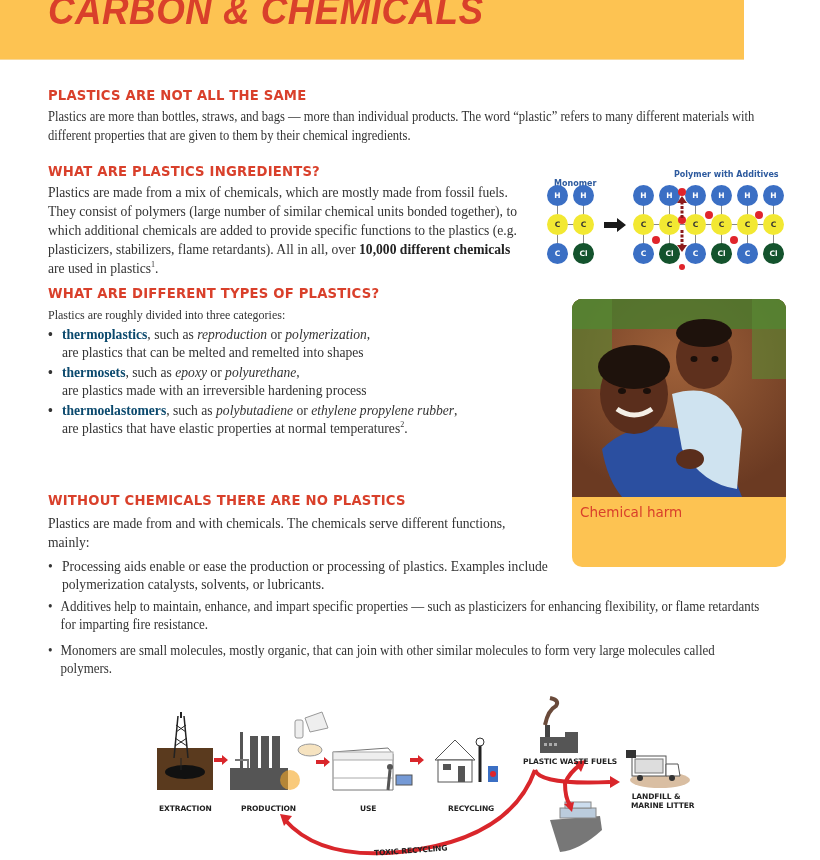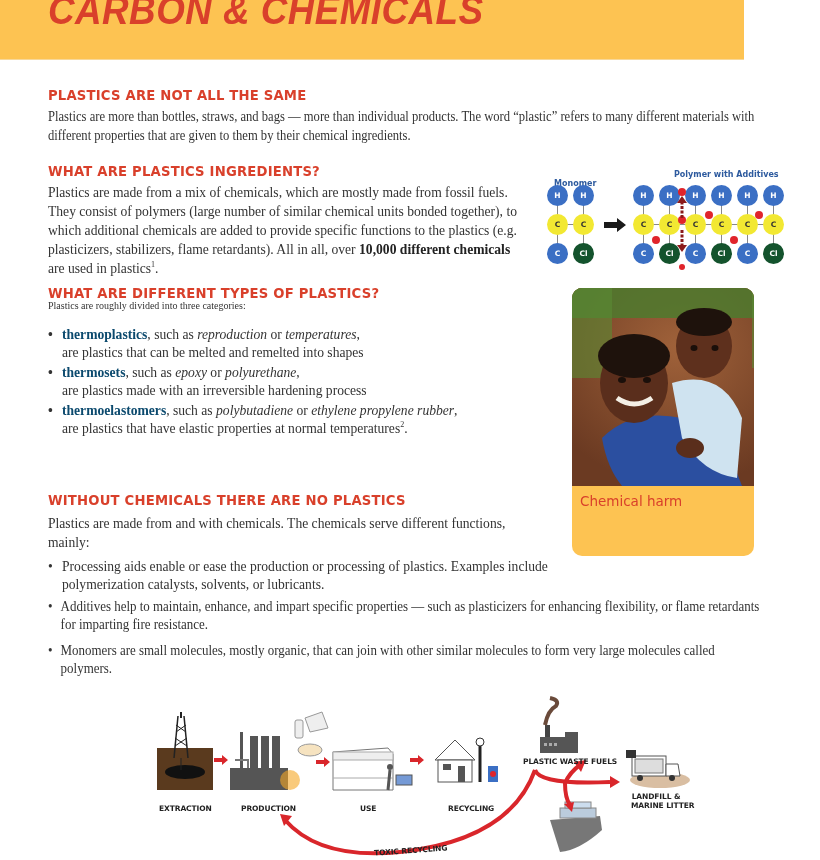--- a/index.html
+++ b/index.html
@@ -30,21 +30,21 @@
     .mol-label { position: absolute; font-family: "DejaVu Sans", sans-serif; font-weight: bold; font-size: 8px; color: #2d5a9e; }
     .atom { position: absolute; width: 21px; height: 21px; border-radius: 50%; font-family: "DejaVu Sans", sans-serif; font-weight: bold; font-size: 7.5px; display: flex; align-items: center; justify-content: center; }
     .atom.h, .atom.cb { background: #3b6fc4; color: #fff; }
     .atom.c { background: #f2e832; color: #333; }
     .atom.cl { background: #14532d; color: #fff; }
     .bond-h { position: absolute; height: 1px; background: #888; }
     .bond-v { position: absolute; width: 1px; background: #888; }
     .dot { position: absolute; width: 8px; height: 8px; border-radius: 50%; background: #e0242b; }
 
     
-    .card { position: absolute; left: 572px; top: 288px; width: 182px; height: 268px; border-radius: 10px; overflow: hidden; background: #fdc352; }
+    .card { position: absolute; left: 572px; top: 299px; width: 214px; height: 268px; border-radius: 10px; overflow: hidden; background: #fdc352; }
     .photo { position: absolute; left: 0; top: 0; width: 214px; height: 198px; background: linear-gradient(180deg, #3f6b2c 0%, #5a7d33 12%, #7a4a2c 30%, #8a4b2a 60%, #7d4328 100%); overflow: hidden; }
     .card-cap { position: absolute; left: 8px; top: 204px; width: 200px; font-family: "DejaVu Sans", sans-serif; }
     .card-title { font-size: 13.5px; color: #d9402b; font-weight: normal; line-height: 18px; }
     .card-text { font-size: 12px; color: #222; line-height: 17px; }
     .card-text b { font-weight: bold; }
 
     
     .proc { position: absolute; left: 140px; top: 680px; width: 580px; height: 180px; }
     .proc-label { position: absolute; font-family: "DejaVu Sans", sans-serif; font-weight: bold; font-size: 7.5px; color: #222; white-space: nowrap; text-align: center; letter-spacing: -0.1px; }
   </style>
@@ -121,23 +121,23 @@
     <line x1="5" y1="22" x2="5" y2="6" stroke="#8b1a1a" stroke-width="3" stroke-dasharray="3,1.5"></line>
     <polygon points="0,7 5,0 10,7" fill="#8b1a1a"></polygon>
   </svg>
   <svg style="position:absolute; left:137px; top:62px;" width="10" height="22">
     <line x1="5" y1="0" x2="5" y2="15" stroke="#8b1a1a" stroke-width="3" stroke-dasharray="3,1.5"></line>
     <polygon points="0,15 5,22 10,15" fill="#8b1a1a"></polygon>
   </svg>
 </div>
 
 <div class="h" style="top:286px;">WHAT ARE DIFFERENT TYPES OF PLASTICS?</div>
-<div class="p" style="top:296px; width:490px; font-size:10px;">Plastics are roughly divided into three categories:</div>
+<div class="p" style="top:306px; width:490px; font-size:12px;">Plastics are roughly divided into three categories:</div>
 <ul class="bullets" style="top:326px; width:500px; font-size:13.6px;">
-  <li><span class="term">thermoplastics</span><span>, such as </span><span class="ex">reproduction</span><span> or </span><span class="ex">temperatures</span><span>,</span><br><span>are plastics that can be melted and remelted into shapes</span></li>
+  <li><span class="term">thermoplastics</span><span>, such as </span><span class="ex">reproduction</span><span> or </span><span class="ex">polymerization</span><span>,</span><br><span>are plastics that can be melted and remelted into shapes</span></li>
   <li><span class="term">thermosets</span><span>, such as </span><span class="ex">epoxy</span><span> or </span><span class="ex">polyurethane</span><span>,</span><br><span>are plastics made with an irreversible hardening process</span></li>
   <li><span class="term">thermoelastomers</span><span>, such as </span><span class="ex">polybutadiene</span><span> or </span><span class="ex">ethylene propylene rubber</span><span>,</span><br><span>are plastics that have elastic properties at normal temperatures</span><sup>2</sup>.</li>
 </ul>
 
 <div class="card">
   <div class="photo">
     <svg width="214" height="198" viewBox="0 0 214 198">
       <defs>
         <radialGradient id="bg" cx="50%" cy="30%" r="70%">
           <stop offset="0%" stop-color="#a0623a"></stop>

